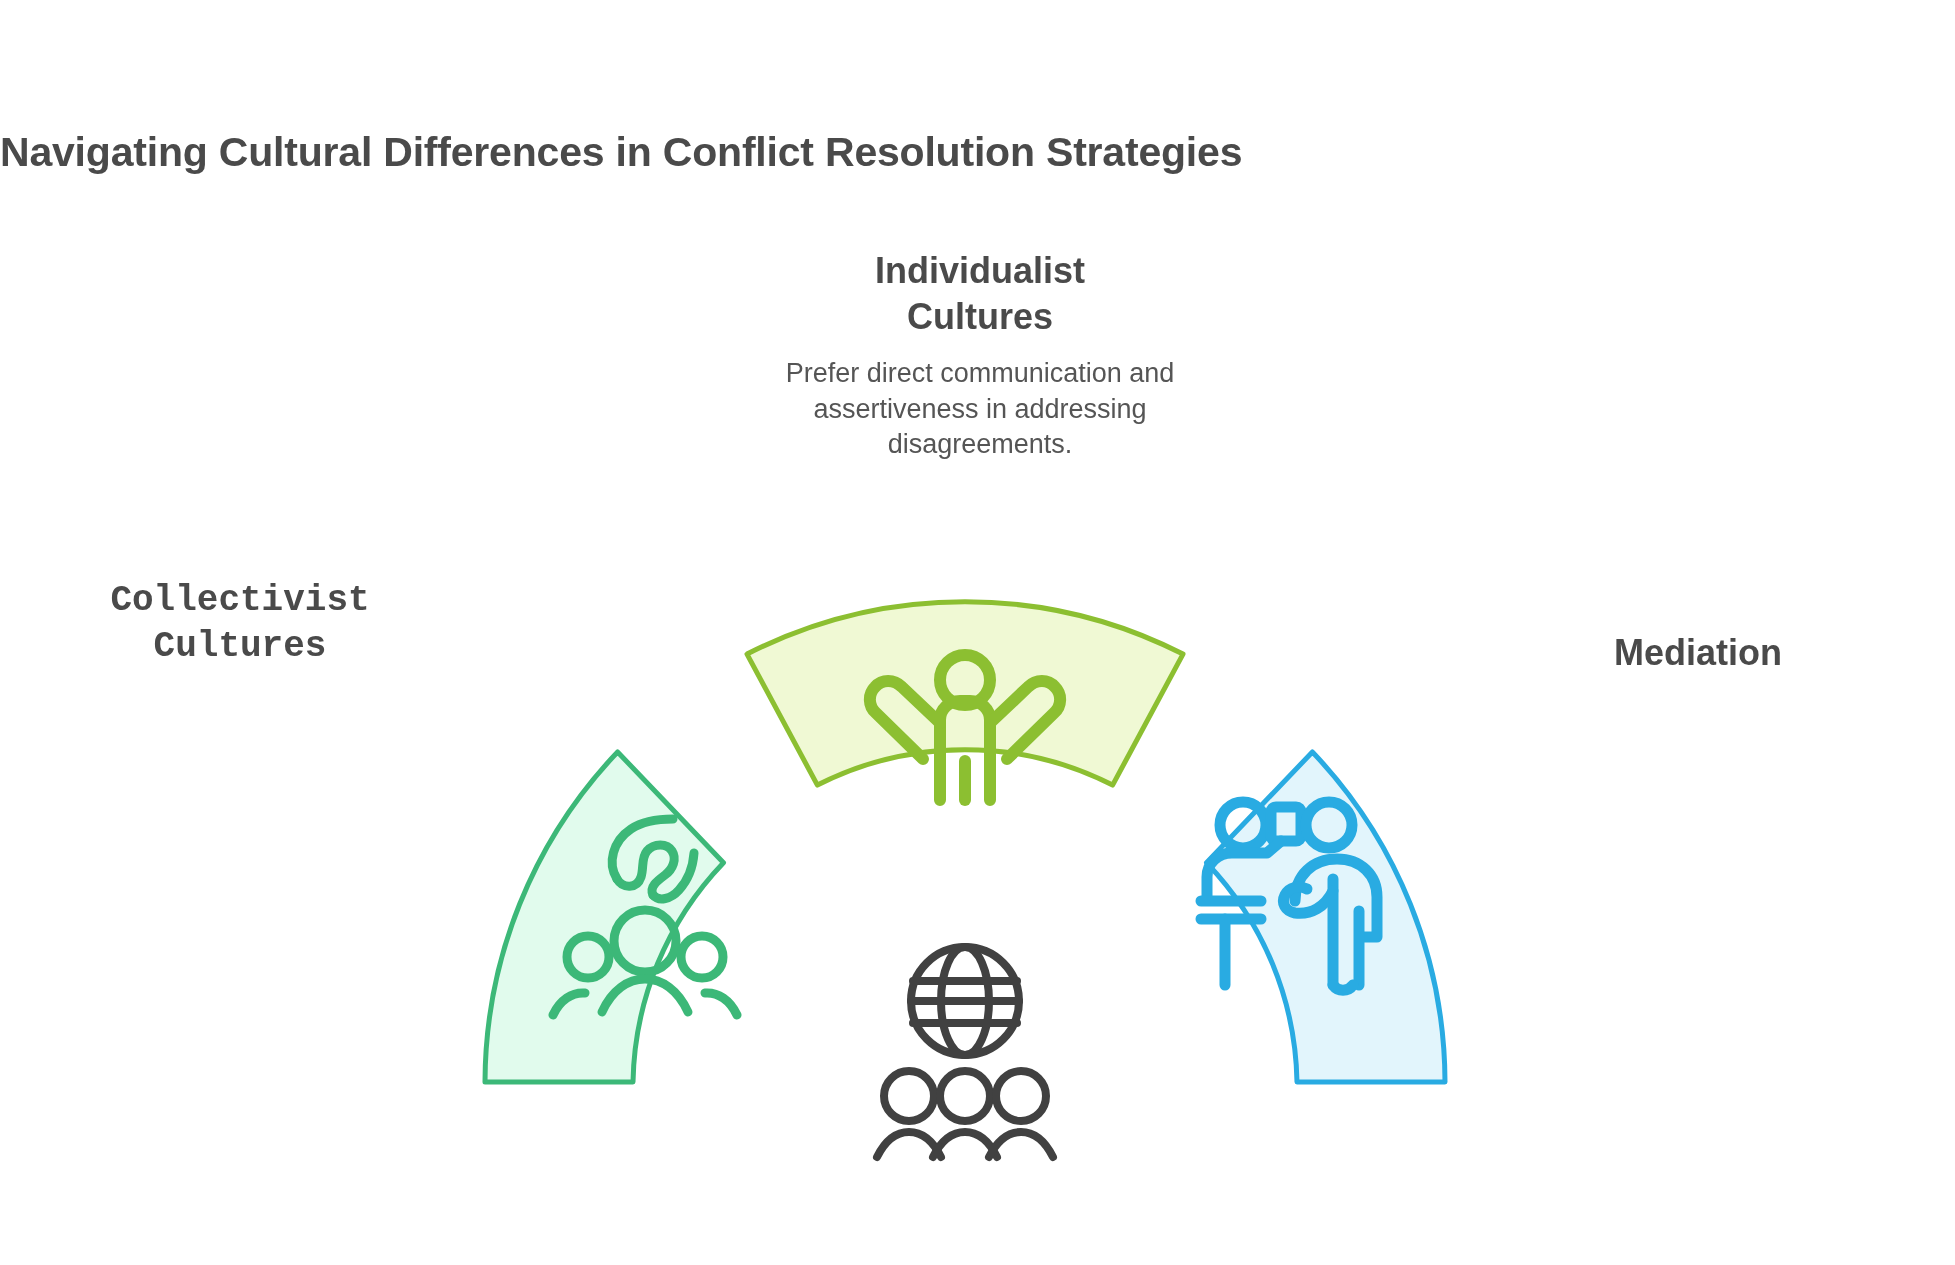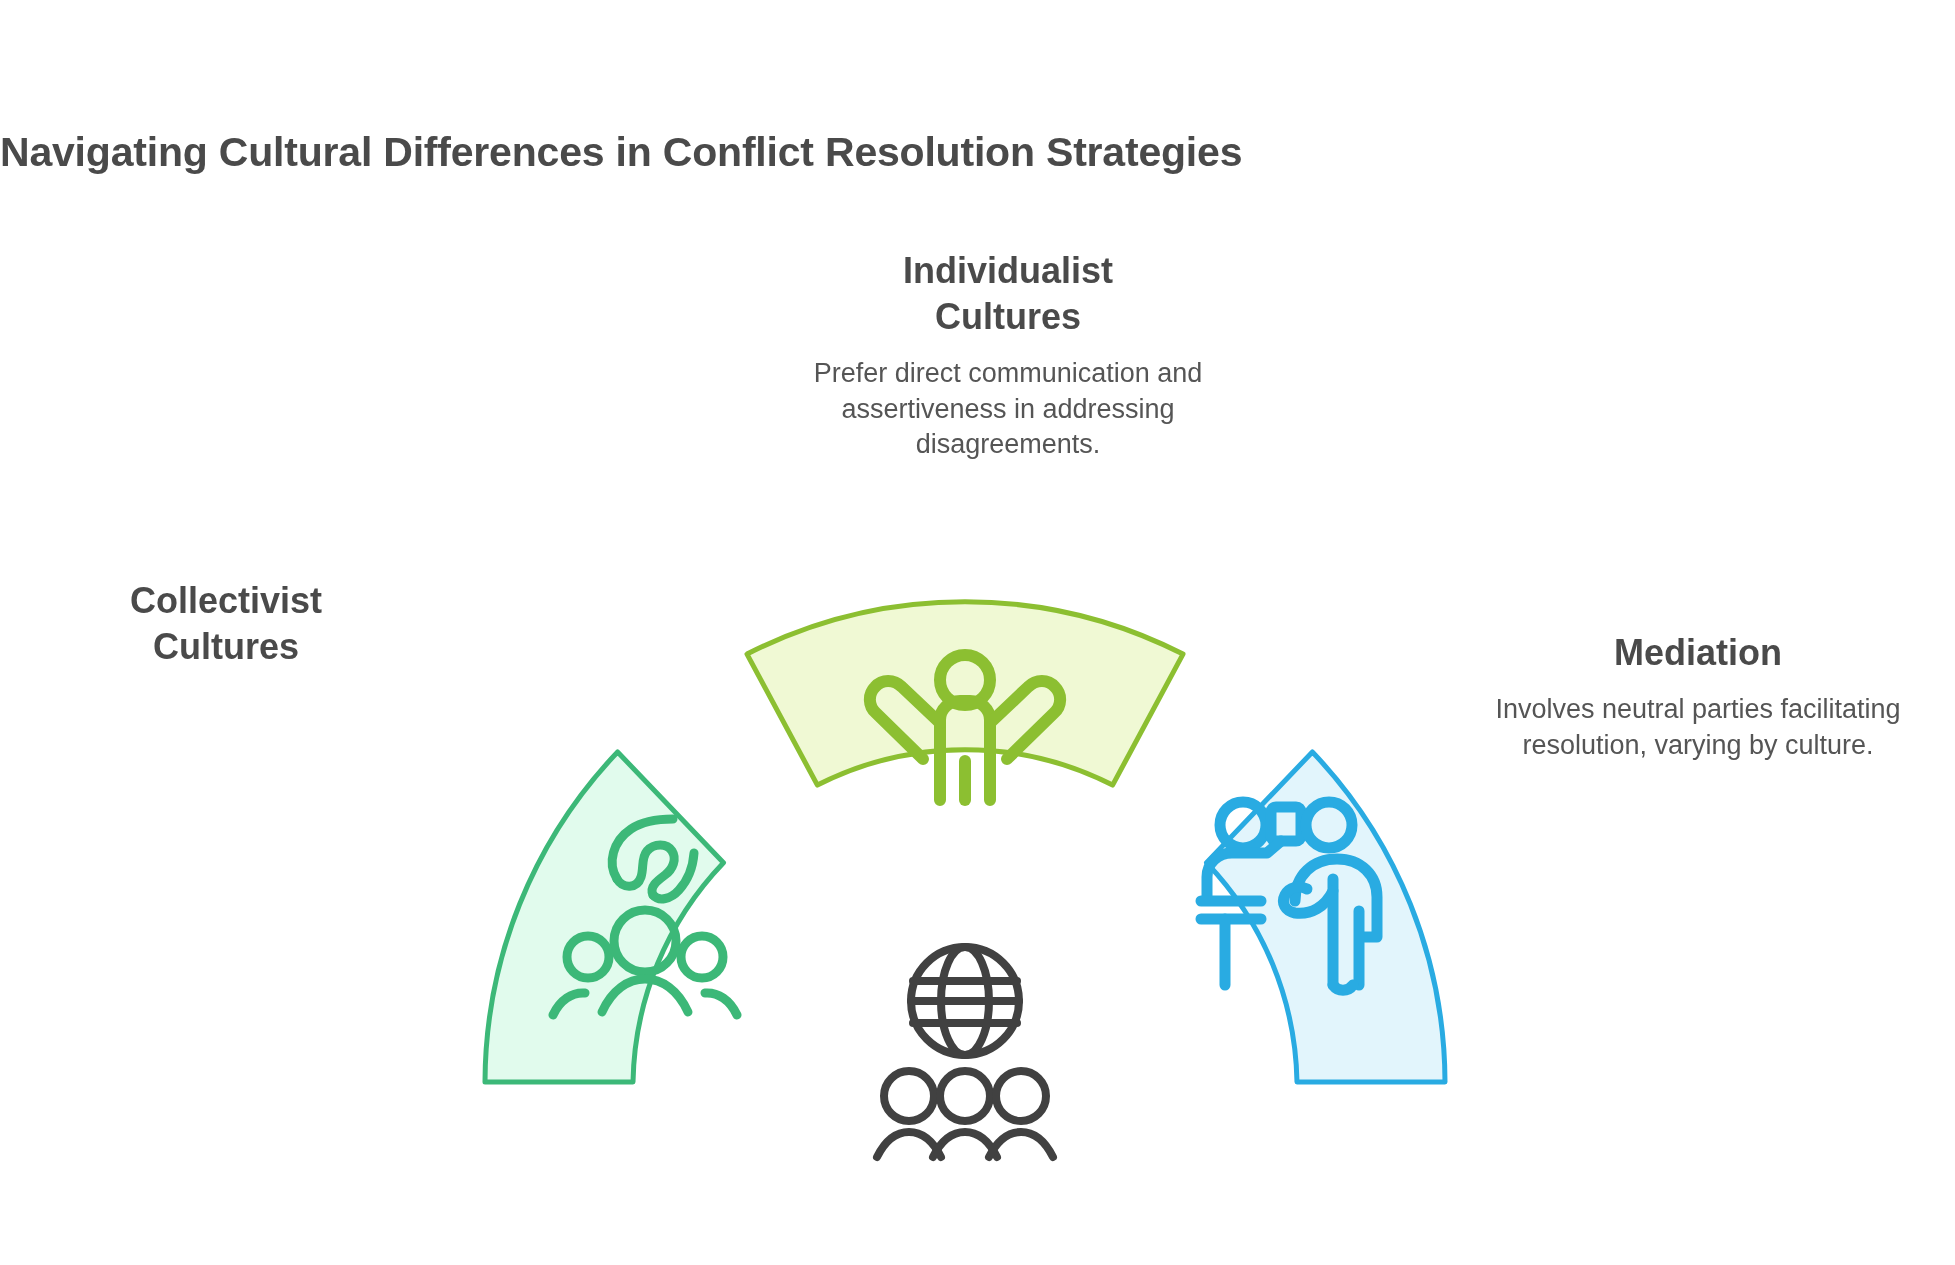--- a/index.html
+++ b/index.html
@@ -63,27 +63,28 @@
   .label-block .body {
     font-size: 27px;
     font-weight: normal;
     color: #555555;
     line-height: 1.32;
     text-align: center;
   }
 
   
   .block-left {
-    left: 26px;
+    left: 40px;
     top: 578px;
     width: 400px;
+    font-family: Liberation Mono, monospace;
   }
   
   .block-center {
-    left: 798px;
+    left: 770px;
     top: 248px;
     width: 420px;
   }
   
   .block-right {
     left: 1488px;
     top: 630px;
     width: 420px;
   }
 </style>
@@ -208,14 +209,13 @@
     <span>Individualist</span><br>
     <span>Cultures</span>
   </div>
   <div class="body">Prefer direct communication and assertiveness in addressing disagreements.</div>
 </div>
 
 <div class="label-block block-right">
   <div class="heading">
     <span>Mediation</span>
   </div>
-  <div class="body">Involves neutral parties facilitating resolution, varying by culture.</div>
 </div>
 
 </body></html>

